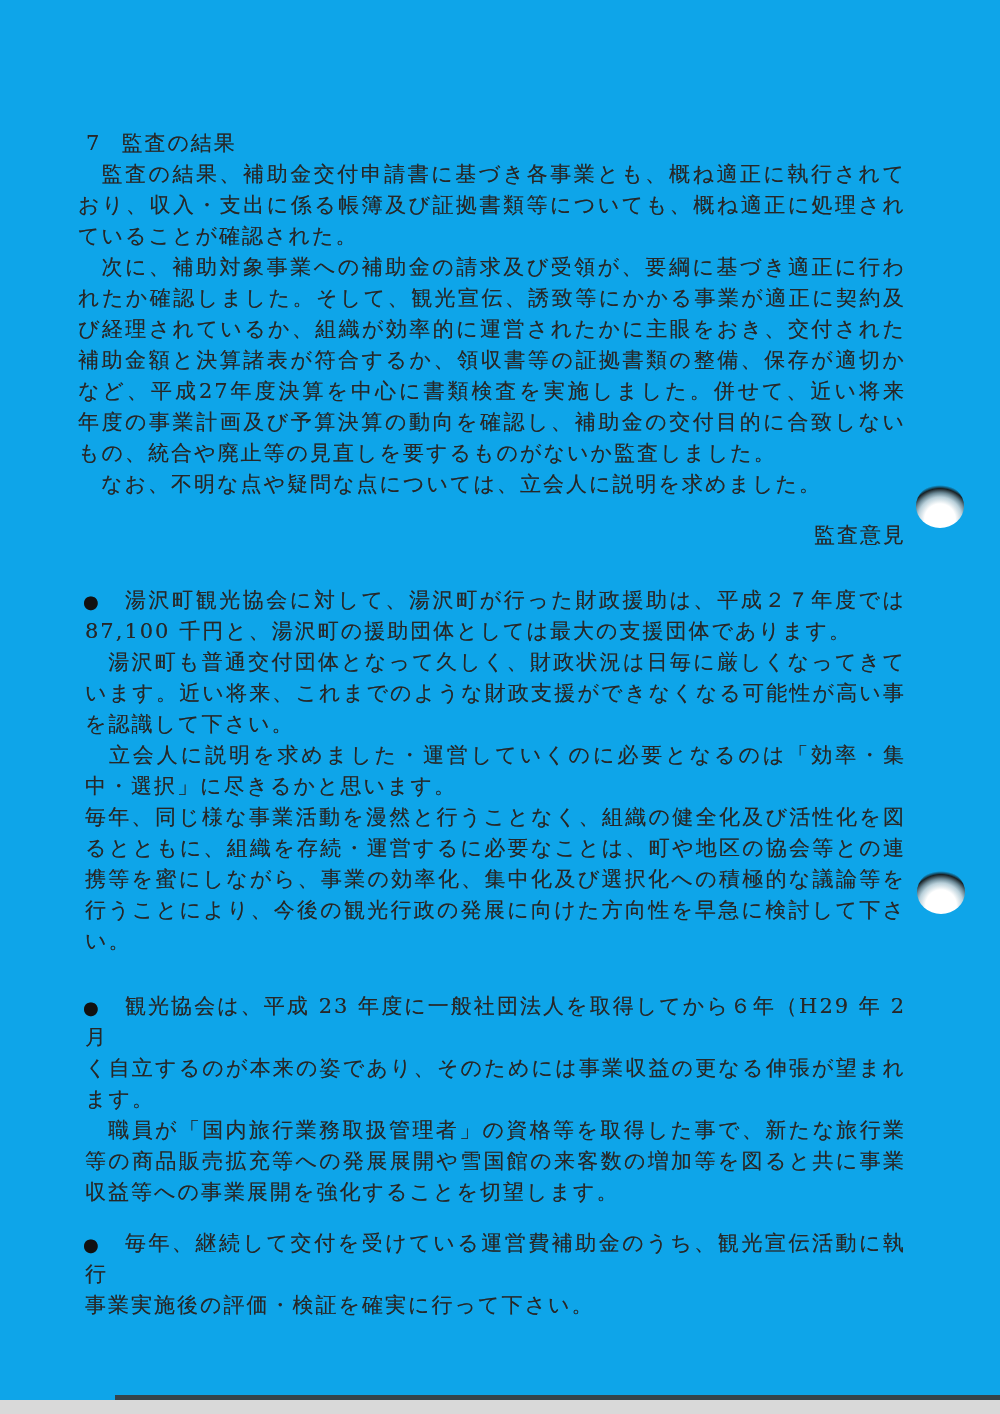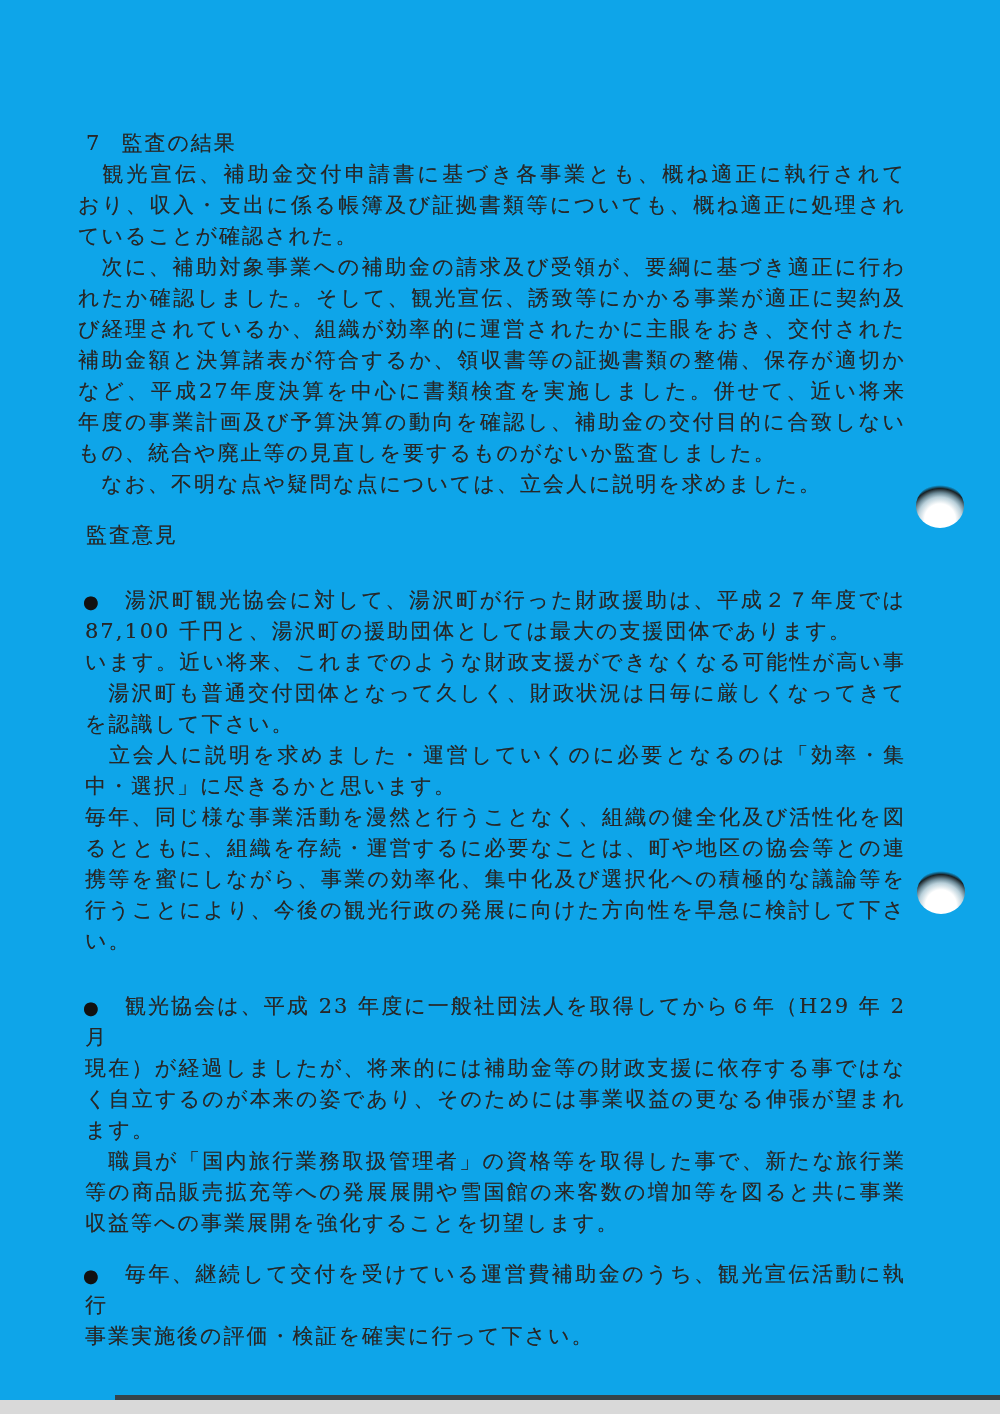--- a/index.html
+++ b/index.html
@@ -32,21 +32,21 @@
     white-space:pre-wrap;
     min-height:31px;
   }
   .line.j{
     text-align:justify;
     text-align-last:justify;
     text-justify:inter-character;
   }
   .section-heading{padding-left:8px;}
   .section-num{display:inline-block;margin-right:22px;letter-spacing:0;}
-  .subheading{margin-top:20px;padding-left:8px;}
+  .subheading{margin-top:20px;padding-left:8px;text-align:right;}
   .paragraph{margin:0;}
   .bullet-block{
     position:relative;
     margin-top:34px;
     padding-left:7px;
   }
   .bullet-block:last-of-type{margin-top:20px;}
   .bullet-marker{
     position:absolute;
     left:5px;
@@ -76,54 +76,53 @@
     opacity:.9;
   }
 </style>
 </head>
 <body>
 
 <div class="page">
   <div class="doc">
       <div class="section-heading line"><span class="section-num">7</span><span>監査の結果</span></div>
       <div class="paragraph">
-        <div class="line j">　観光宣伝、補助金交付申請書に基づき各事業とも、概ね適正に執行されて</div>
+        <div class="line j">　監査の結果、補助金交付申請書に基づき各事業とも、概ね適正に執行されて</div>
         <div class="line j">おり、収入・支出に係る帳簿及び証拠書類等についても、概ね適正に処理され</div>
         <div class="line">ていることが確認された。</div>
       </div>
       <div class="paragraph">
         <div class="line j">　次に、補助対象事業への補助金の請求及び受領が、要綱に基づき適正に行わ</div>
         <div class="line j">れたか確認しました。そして、観光宣伝、誘致等にかかる事業が適正に契約及</div>
         <div class="line j">び経理されているか、組織が効率的に運営されたかに主眼をおき、交付された</div>
         <div class="line j">補助金額と決算諸表が符合するか、領収書等の証拠書類の整備、保存が適切か</div>
         <div class="line j">など、平成27年度決算を中心に書類検査を実施しました。併せて、近い将来</div>
         <div class="line j">年度の事業計画及び予算決算の動向を確認し、補助金の交付目的に合致しない</div>
         <div class="line">もの、統合や廃止等の見直しを要するものがないか監査しました。</div>
         <div class="line">　なお、不明な点や疑問な点については、立会人に説明を求めました。</div>
       </div>
       <div class="subheading line">監査意見</div>
       <div class="bullet-block">
         <span class="bullet-marker">●</span>
         <div class="line j first">湯沢町観光協会に対して、湯沢町が行った財政援助は、平成２７年度では</div>
         <div class="line">87,100 千円と、湯沢町の援助団体としては最大の支援団体であります。</div>
+        <div class="line j">　湯沢町も普通交付団体となって久しく、財政状況は日毎に厳しくなってきて</div>
         <div class="line j">います。近い将来、これまでのような財政支援ができなくなる可能性が高い事</div>
-        <div class="line j">　湯沢町も普通交付団体となって久しく、財政状況は日毎に厳しくなってきて</div>
         <div class="line">を認識して下さい。</div>
         <div class="line j">　立会人に説明を求めました・運営していくのに必要となるのは「効率・集</div>
         <div class="line">中・選択」に尽きるかと思います。</div>
         <div class="line j">毎年、同じ様な事業活動を漫然と行うことなく、組織の健全化及び活性化を図</div>
         <div class="line j">るとともに、組織を存続・運営するに必要なことは、町や地区の協会等との連</div>
         <div class="line j">携等を蜜にしながら、事業の効率化、集中化及び選択化への積極的な議論等を</div>
         <div class="line j">行うことにより、今後の観光行政の発展に向けた方向性を早急に検討して下さ</div>
         <div class="line">い。</div>
       </div>
       <div class="bullet-block">
         <span class="bullet-marker">●</span>
         <div class="line j first">観光協会は、平成 23 年度に一般社団法人を取得してから６年（H29 年 2 月</div>
-        <div class="line j">現在）が経過しましたが、将来的には補助金等の財政支援に依存する事ではな</div>
         <div class="line j">く自立するのが本来の姿であり、そのためには事業収益の更なる伸張が望まれ</div>
         <div class="line">ます。</div>
         <div class="line j">　職員が「国内旅行業務取扱管理者」の資格等を取得した事で、新たな旅行業</div>
         <div class="line j">等の商品販売拡充等への発展展開や雪国館の来客数の増加等を図ると共に事業</div>
         <div class="line">収益等への事業展開を強化することを切望します。</div>
       </div>
       <div class="bullet-block">
         <span class="bullet-marker">●</span>
         <div class="line j first">毎年、継続して交付を受けている運営費補助金のうち、観光宣伝活動に執行</div>
         <div class="line">事業実施後の評価・検証を確実に行って下さい。</div>

